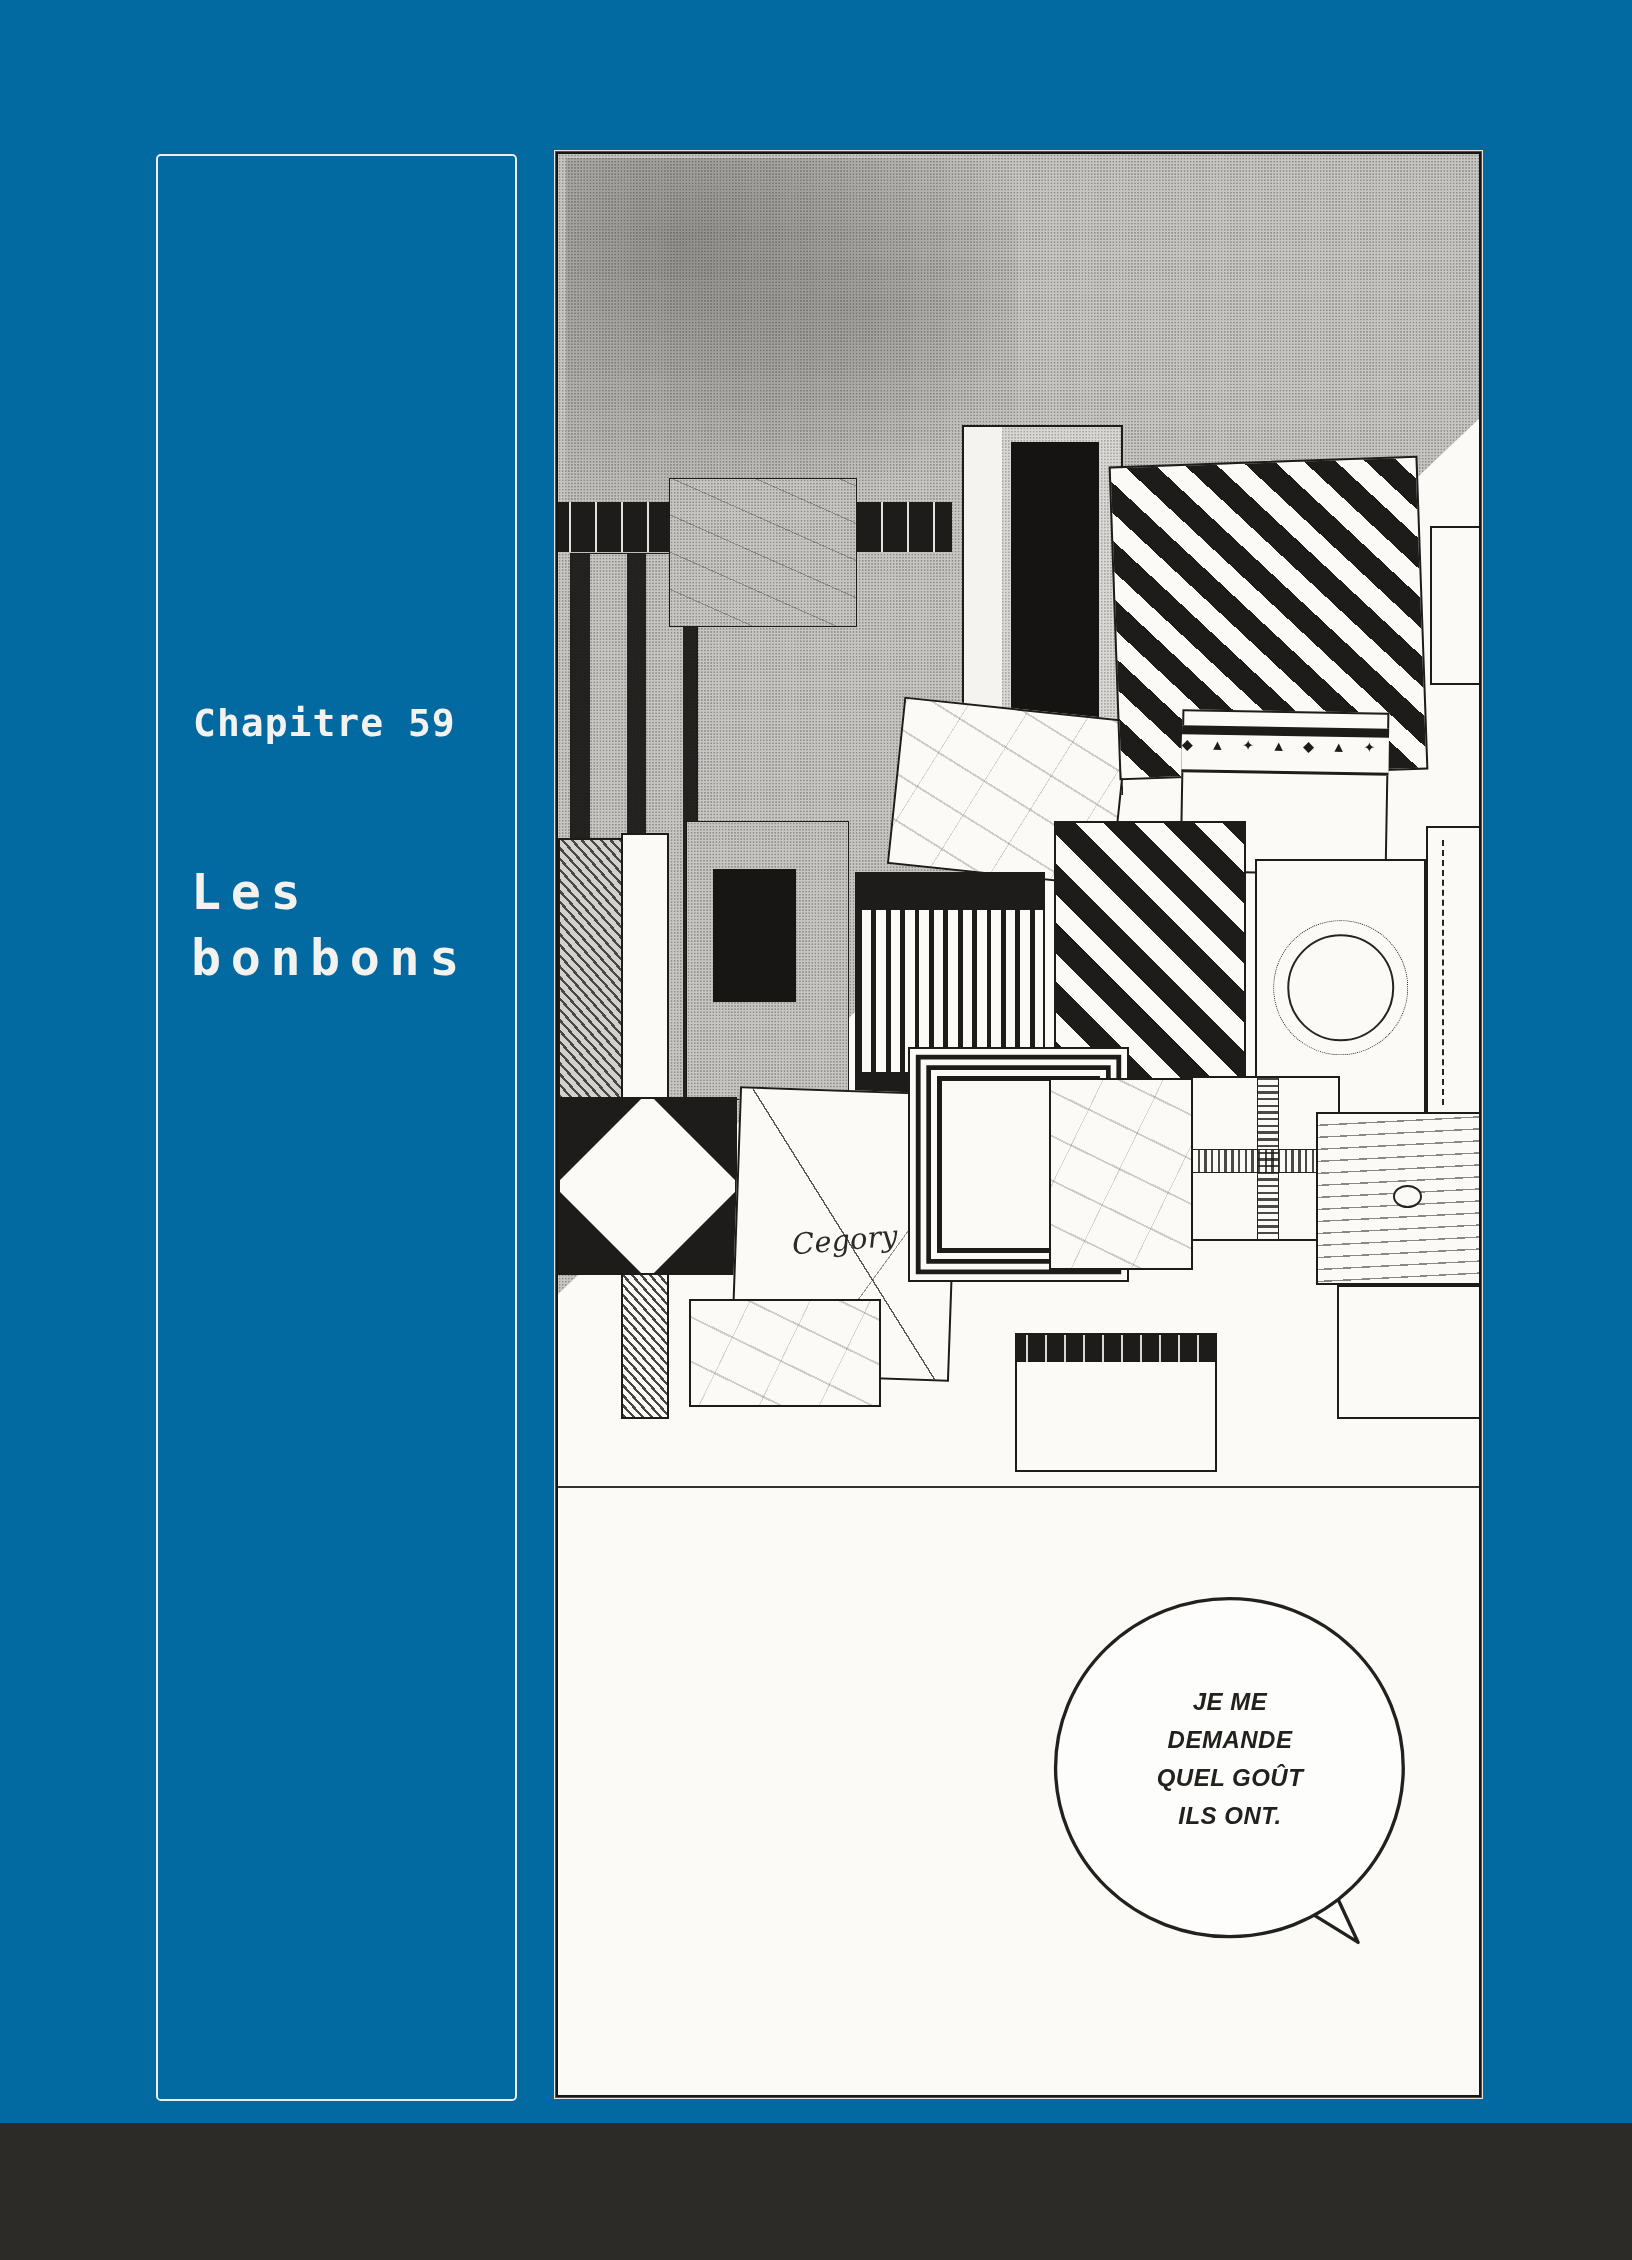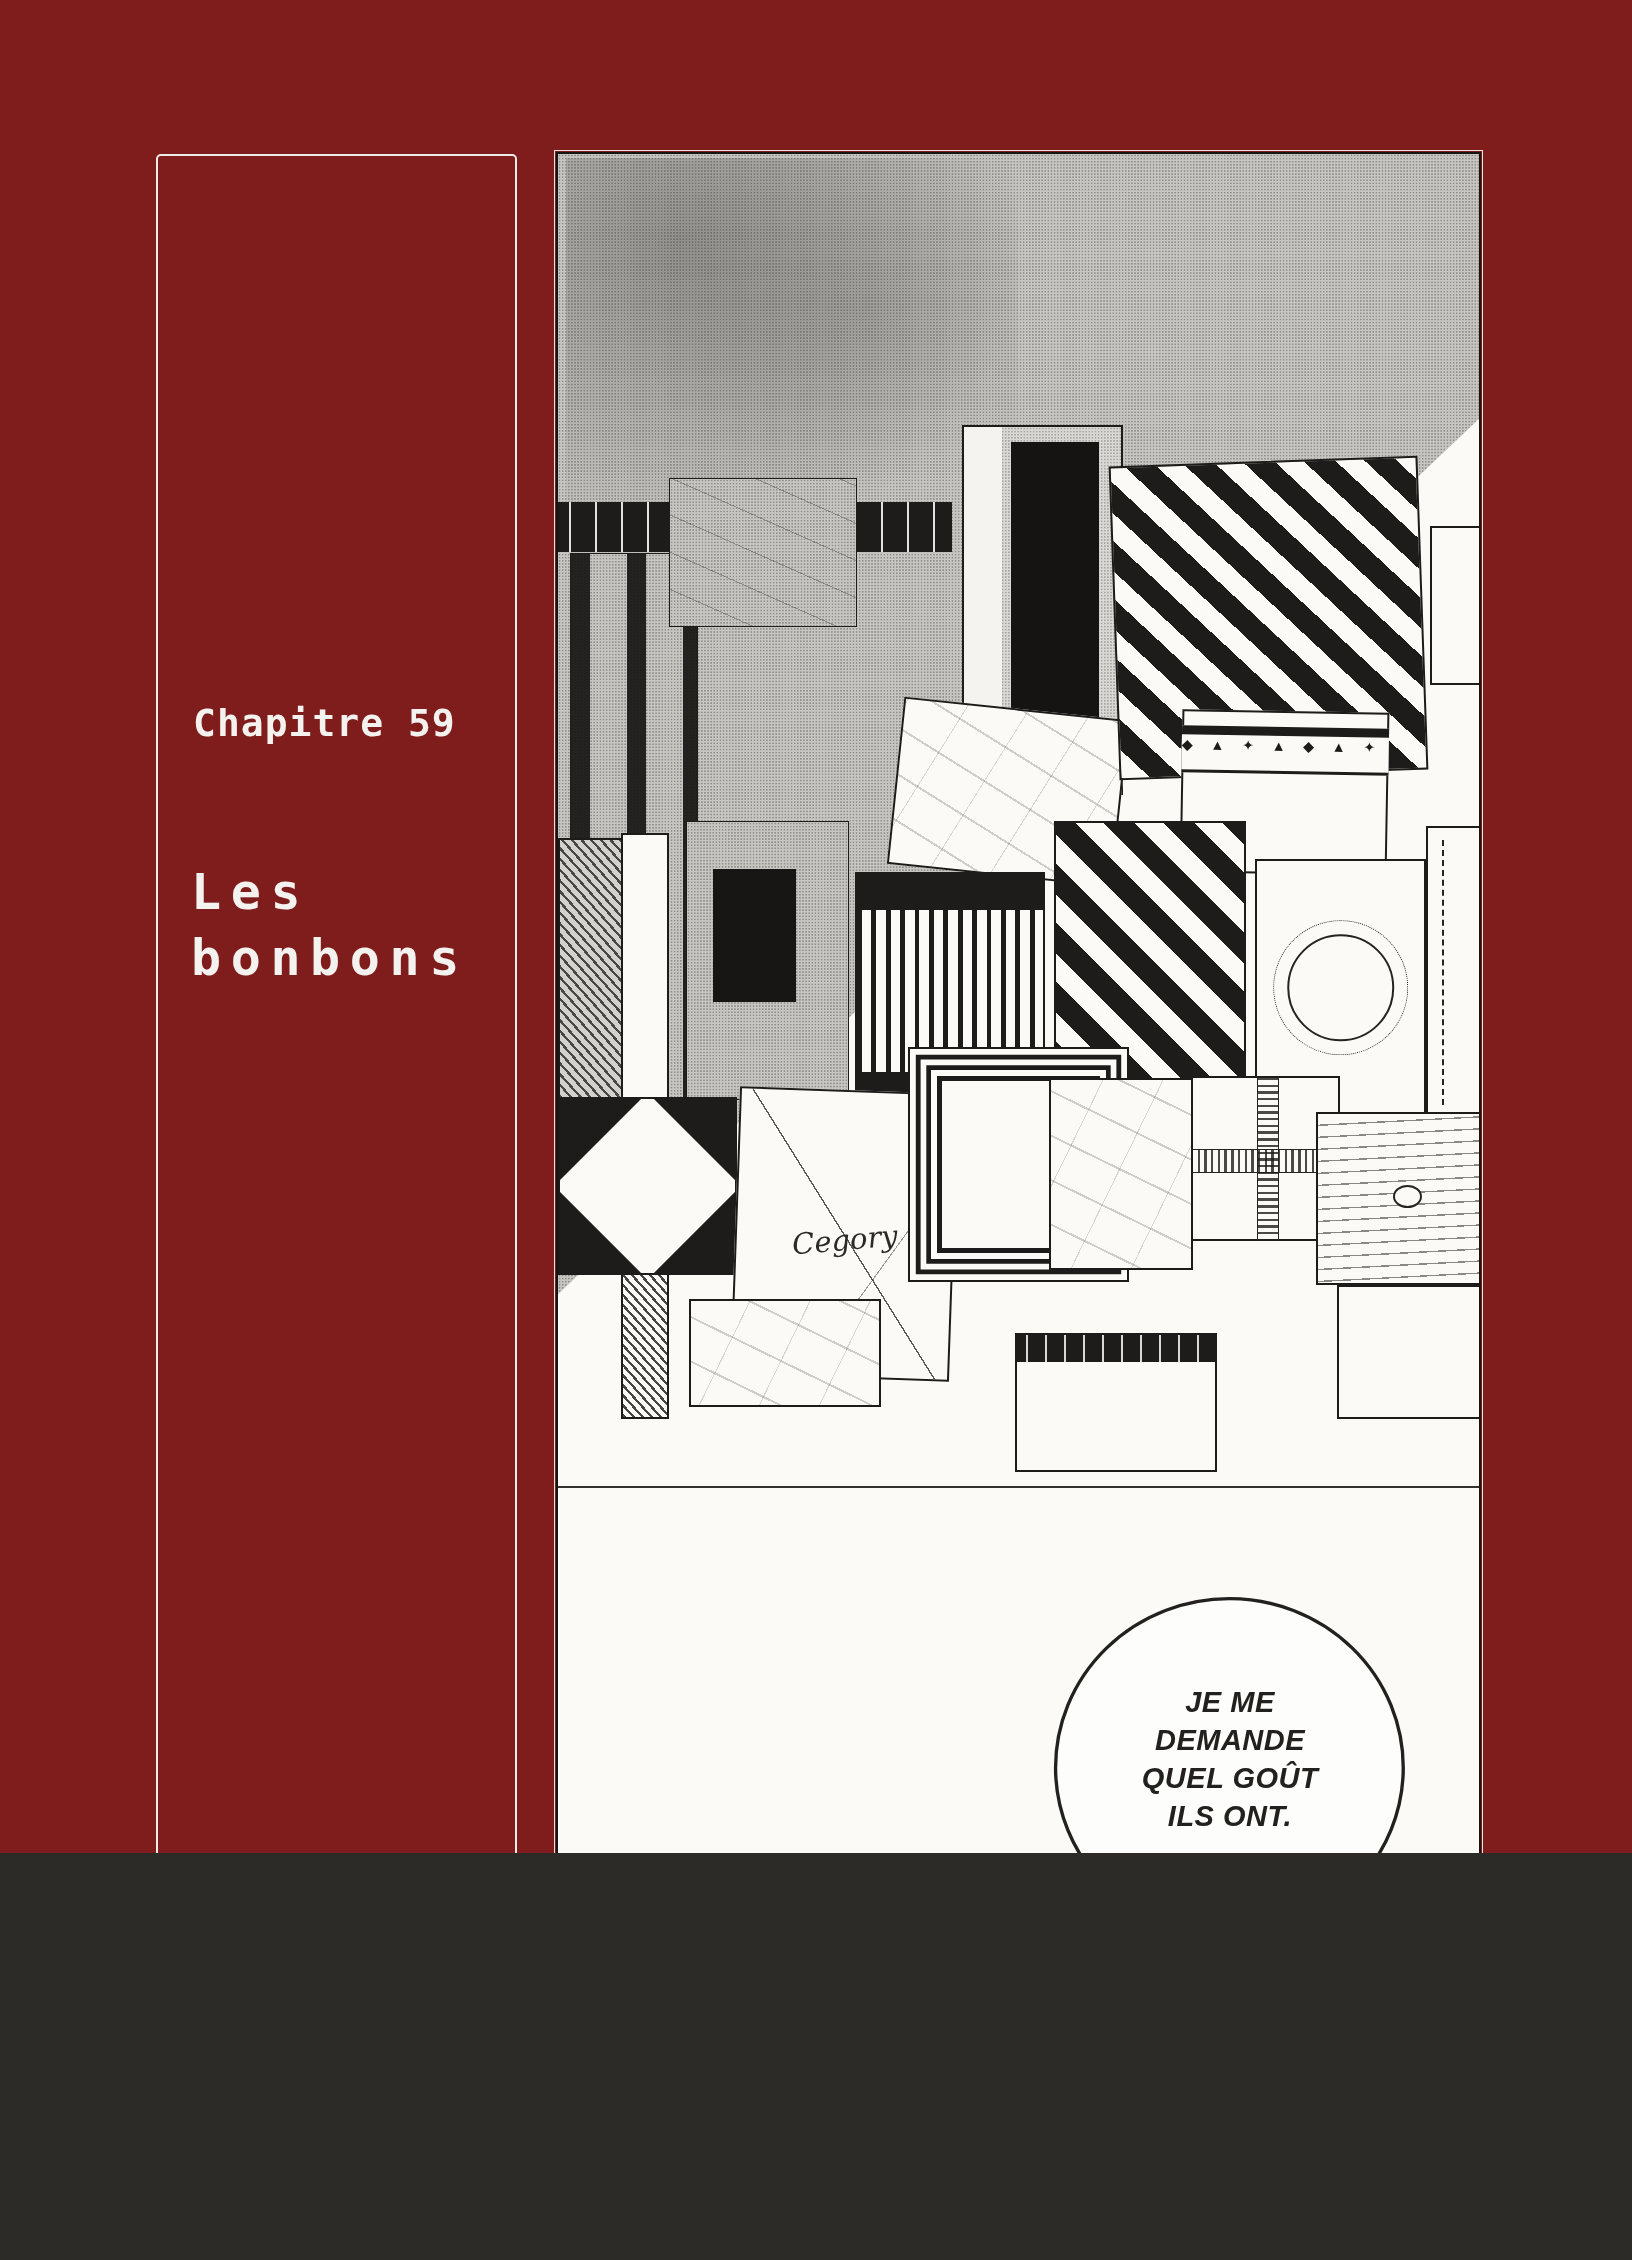--- a/index.html
+++ b/index.html
@@ -1,16 +1,16 @@
 <!DOCTYPE html>
 <html><head>
 <meta charset="utf-8">
 <style>
   html,body{margin:0;padding:0;background:#2c2b28;}
-  .page{position:relative;width:1632px;height:1853px;background:#7f1d1d;overflow:hidden;
+  .page{position:relative;width:1632px;height:2123px;background:#0369a1;overflow:hidden;
         font-family:"Liberation Sans",sans-serif;}
 
   
   .chapter-box{position:absolute;left:156px;top:154px;width:361px;height:1947px;
                border:2.9px solid #edecE8;border-radius:4.8px;box-sizing:border-box;}
   .chapter-label{position:absolute;left:35px;top:545px;color:#f3f2ef;
                  font-family:"DejaVu Sans Mono",monospace;font-weight:700;
                  font-size:38px;letter-spacing:1px;white-space:nowrap;}
   .title-line{position:absolute;left:33px;color:#f3f2ef;
               font-family:"DejaVu Sans Mono",monospace;font-weight:700;
@@ -116,21 +116,21 @@
   .p-wood{background-image:repeating-linear-gradient(177deg, transparent 0 10.6px, rgba(44,42,38,.55) 10.6px 12px);}
   .p-wood::after{left:46%;top:42%;width:25px;height:19px;border:2.4px solid #26241f;
       border-radius:50%;background:#fbfaf7;}
 
   .p-top-band::before{top:0;left:0;right:0;height:20%;background-color:#1d1c1a;background-image:
       repeating-linear-gradient(90deg, transparent 0 8.6px, rgba(250,249,246,.85) 8.6px 10.6px, transparent 10.6px 19px);}
 
   
   .bubble-svg{position:absolute;left:0;top:0;width:925px;height:1945px;}
   .bubble-text{position:absolute;left:547px;top:1529px;width:250px;text-align:center;
-      color:#23211e;font-style:italic;font-weight:700;font-size:29px;line-height:38px;
+      color:#23211e;font-style:italic;font-weight:700;font-size:24px;line-height:38px;
       letter-spacing:0.5px;}
   .bubble-text p{margin:0;}
 </style>
 </head>
 <body>
 
 <div class="page">
 
   <div class="chapter-box">
     <div class="chapter-label">Chapitre 59</div>

